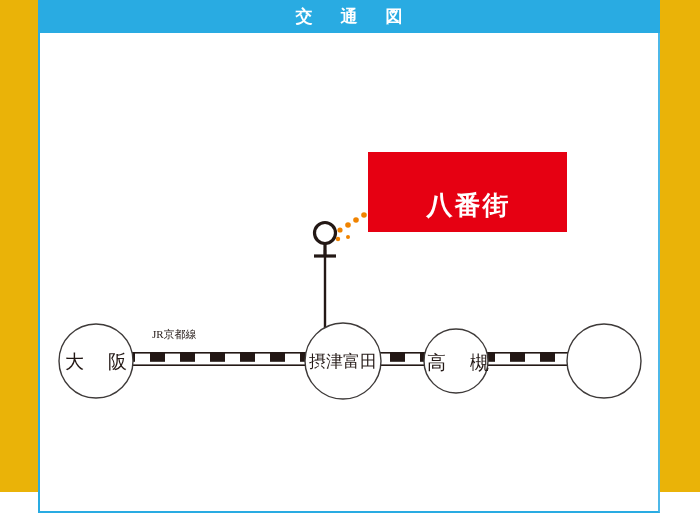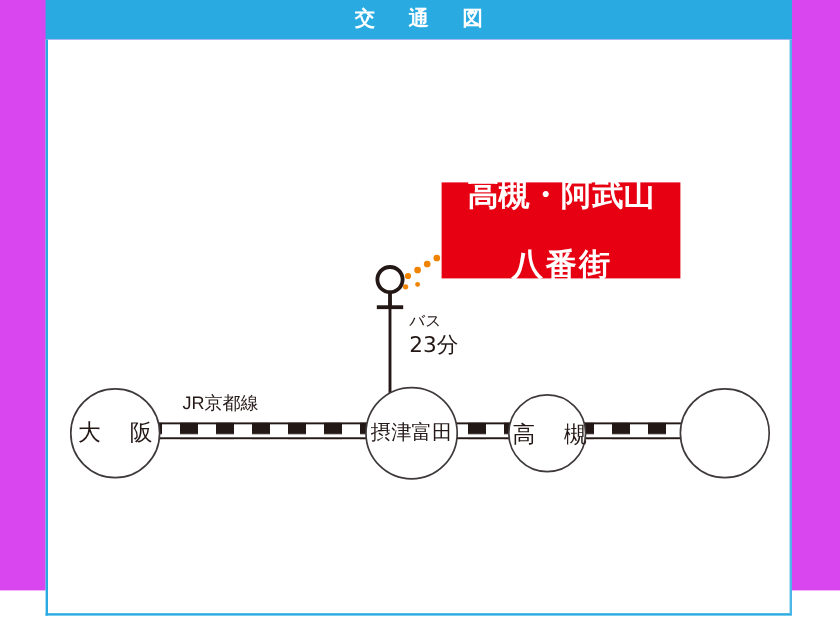--- a/index.html
+++ b/index.html
@@ -11,21 +11,21 @@
     height: 525px;
     background: #ffffff;
     font-family: "Liberation Sans", "DejaVu Sans", sans-serif;
     overflow: hidden;
   }
 
   #page {
     position: relative;
     width: 700px;
     height: 492px;
-    background: #d946ef;
+    background: #eab308;
   }
 
   
   .header-bar {
     position: absolute;
     left: 38px;
     top: 0px;
     width: 622px;
     height: 33px;
     background: #29abe2;
@@ -86,23 +86,23 @@
   .station-label.tight {
     letter-spacing: 0px;
     font-size: 17px;
   }
 
   
   .line-name {
     position: absolute;
     left: 152px;
     top: 327px;
-    font-size: 15px;
-    color: #231815;
-    font-family: Liberation Sans, sans-serif;
+    font-size: 11px;
+    color: #231815;
+    font-family: Liberation Serif, serif;
     white-space: nowrap;
     letter-spacing: 0px;
   }
 
   
   .bus-note {
     position: absolute;
     left: 341px;
     top: 262px;
     color: #231815;
@@ -223,24 +223,19 @@
 
   <div class="line-name">JR京都線</div>
 
   <div class="station-label wide" style="left:56px; top:352px; width:80px;">大 阪</div>
 
   <div class="station-label tight" style="left:293px; top:353px; width:100px;">摂津富田</div>
 
   <div class="station-label wide" style="left:418px; top:353px; width:76px;">高 槻</div>
 
 
-  <div class="bus-note">
-    <span class="l1">バス</span>
-    <span class="l2">23分</span>
-  </div>
 
 
   <div class="dest-box">
-    <div class="dest-line">高槻・阿武山</div>
     <div class="dest-line second">八番街</div>
   </div>
 
 </div>
 
 </body></html>

